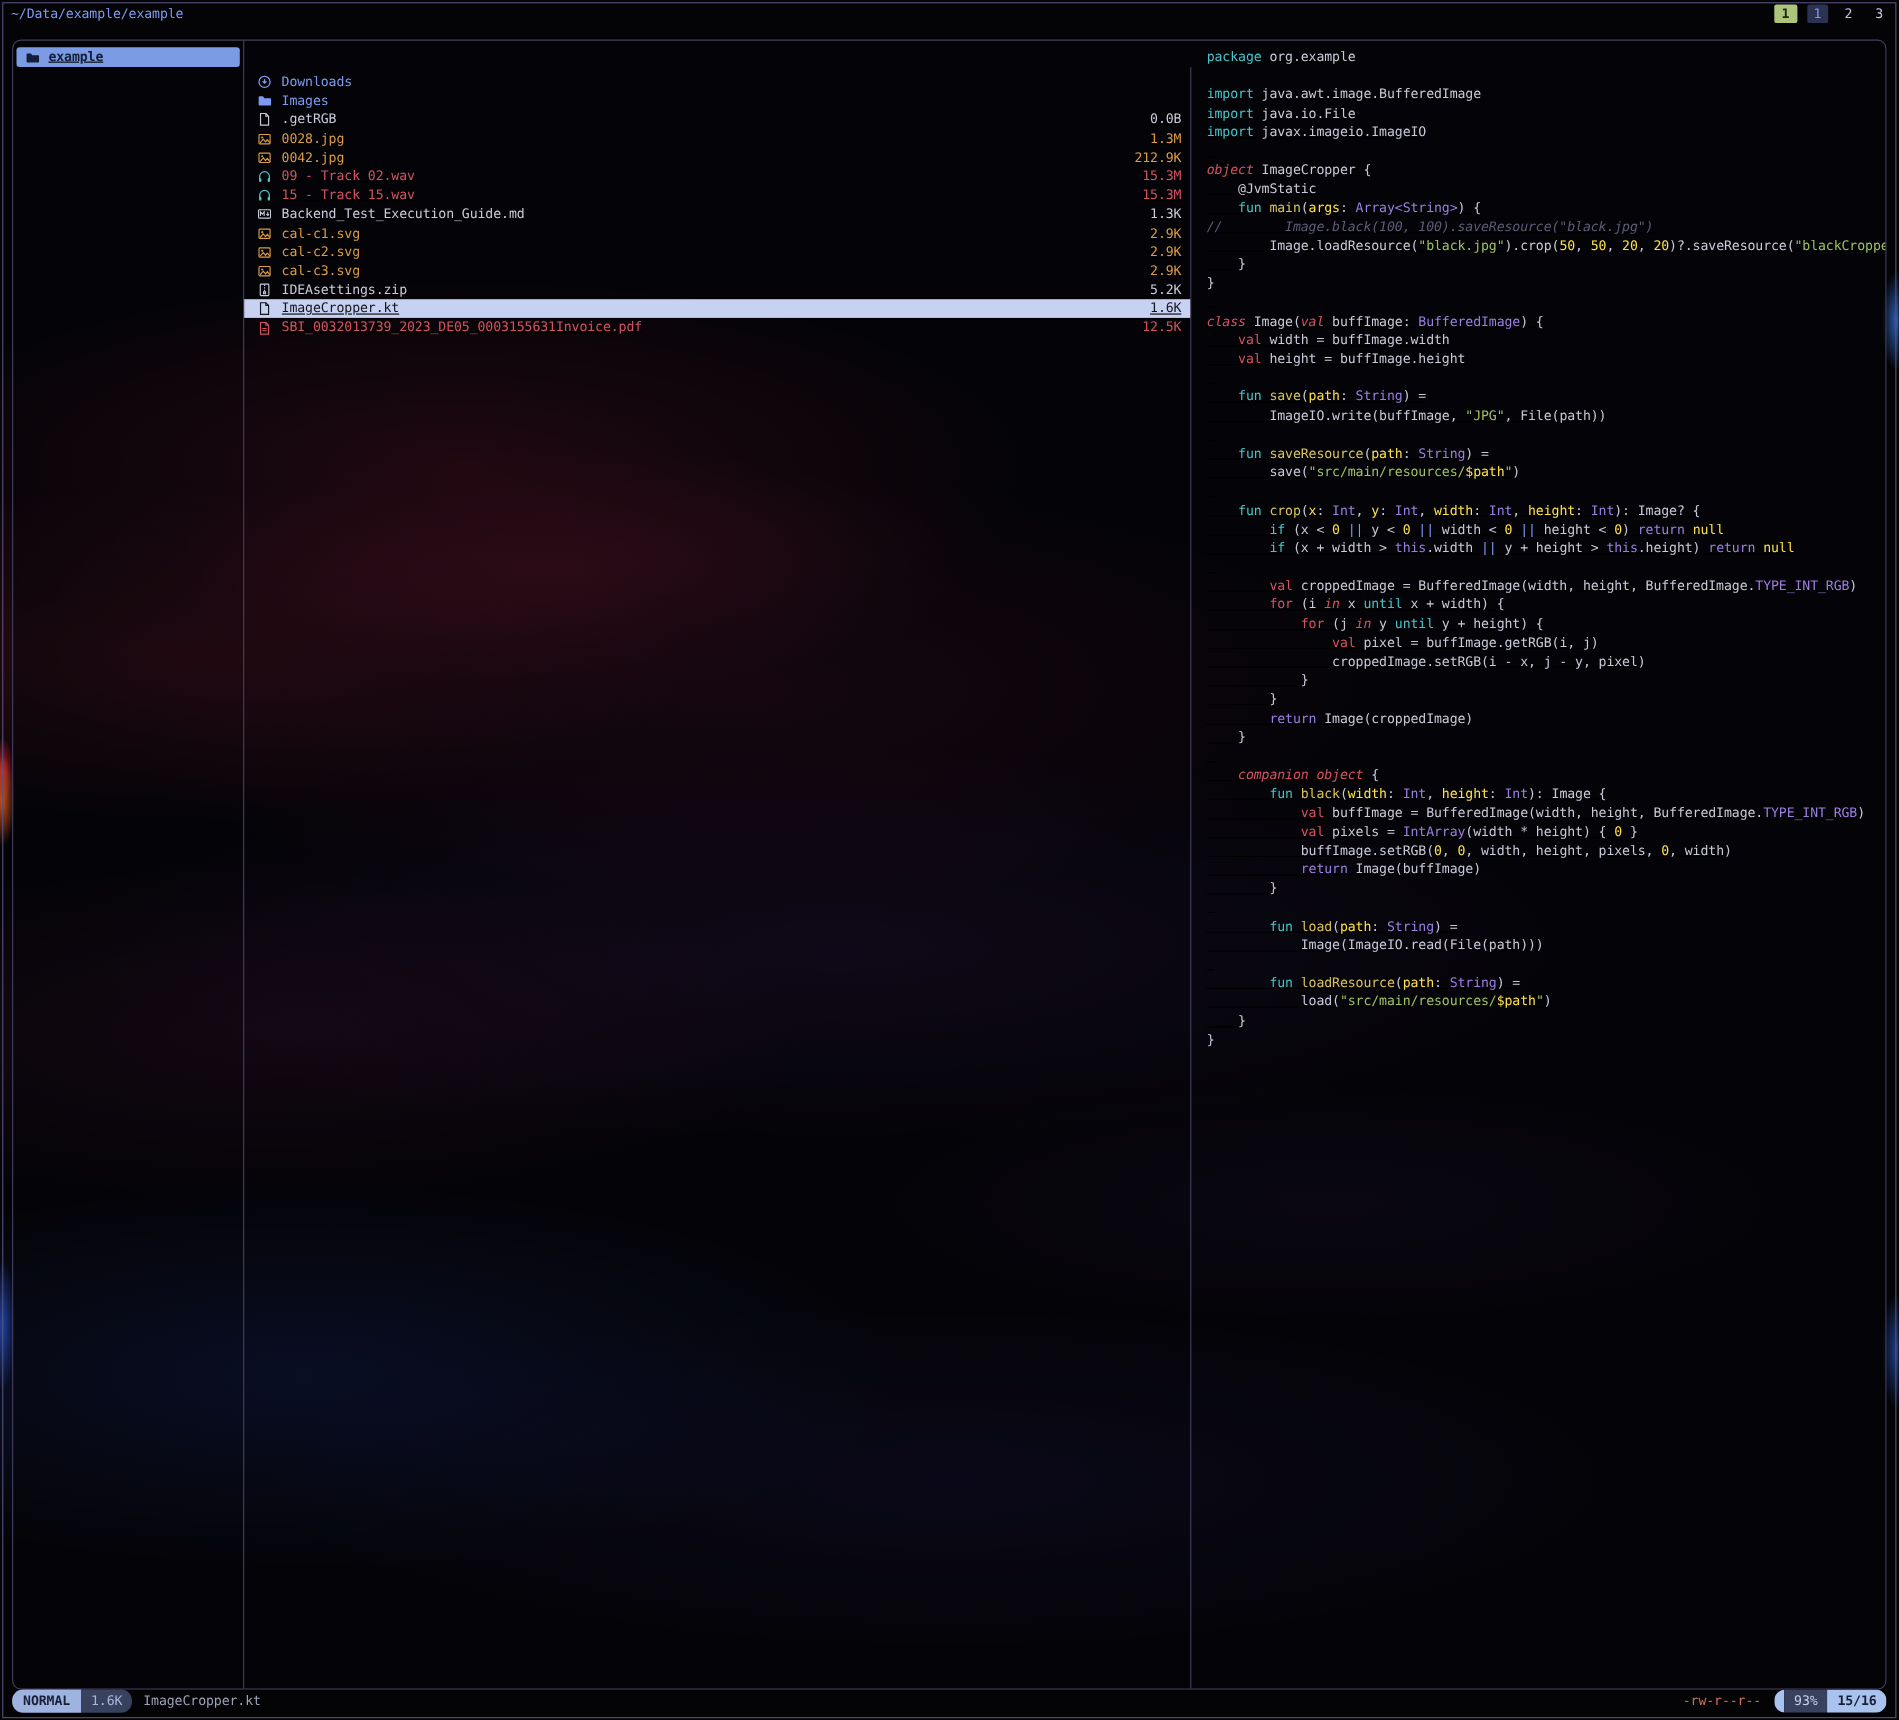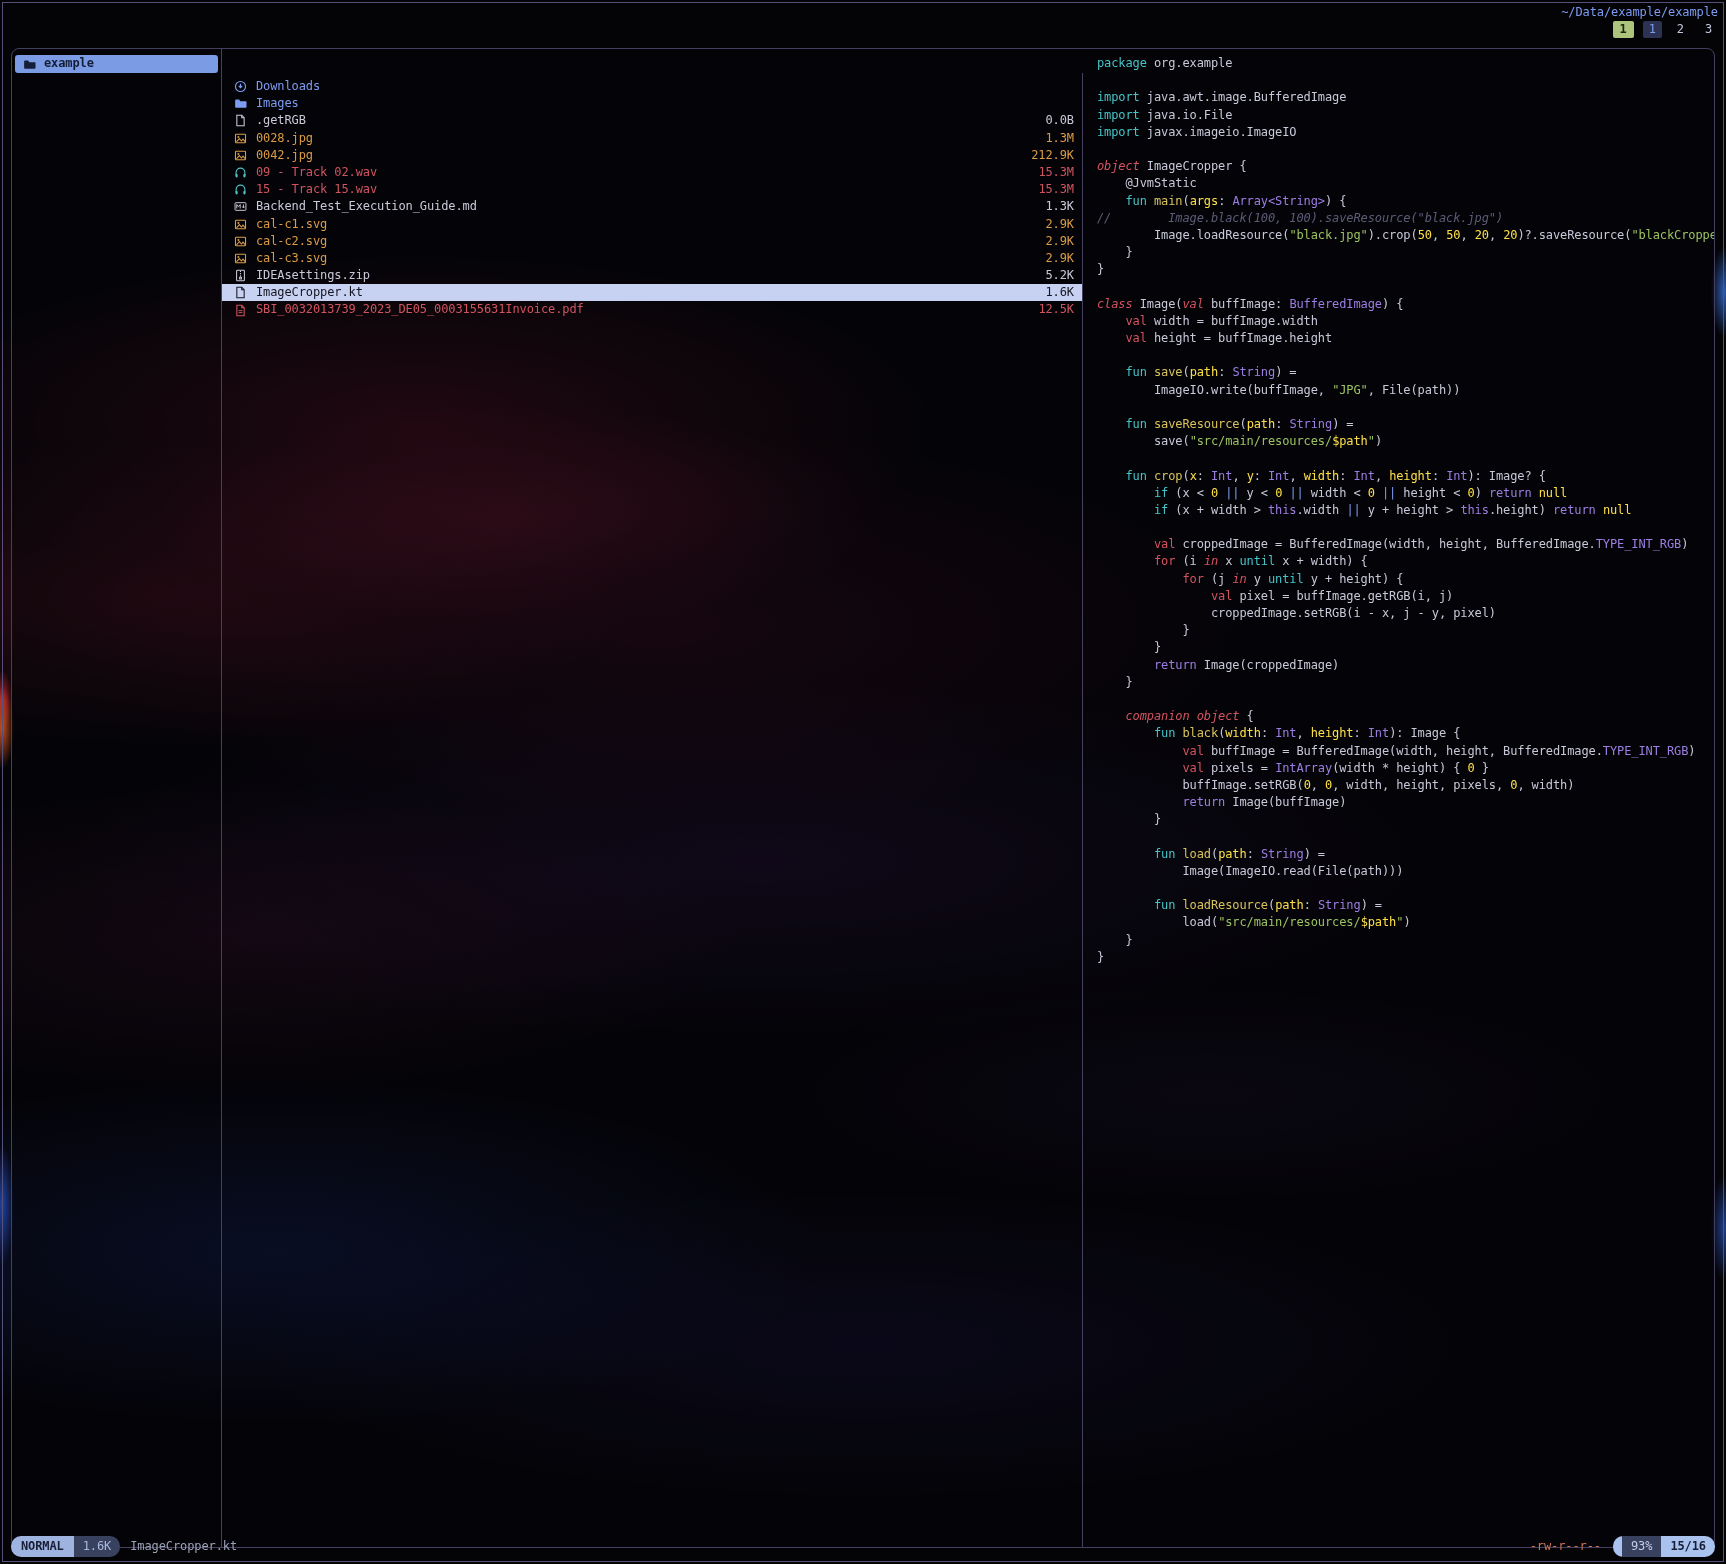--- a/index.html
+++ b/index.html
@@ -21,31 +21,31 @@
       radial-gradient(ellipse 55% 16% at 44% 55%,  rgba(85,35,120,.26), transparent 72%),
       radial-gradient(ellipse 40% 14% at 14% 60%,  rgba(120,30,80,.22), transparent 72%),
       radial-gradient(ellipse 45% 16% at 16% 80%,  rgba(35,60,165,.30), transparent 70%),
       radial-gradient(ellipse 50% 14% at 50% 86%,  rgba(55,40,140,.22), transparent 72%),
       radial-gradient(ellipse 35% 10% at 70% 70%,  rgba(70,35,110,.16), transparent 72%),
       #040407; }
   #window-border { position:absolute; inset:2px; border:1px solid #56517c; pointer-events:none; z-index:40; }
 
   
   #titlebar { position:absolute; left:10px; right:8px; top:4px; height:24px;
-    display:flex; justify-content:space-between; align-items:flex-end; z-index:10;flex-direction:column; }
+    display:flex; justify-content:space-between; align-items:flex-start; z-index:10; }
   #cwd { color:#7d9bf0; }
   #tabs { display:flex; align-items:center; gap:9px; }
   .task-badge { background:#adc47c; color:#1c2414; padding:0 7px; border-radius:2px; font-weight:bold; }
   .tab { color:#c3c8dd; padding:0 6px; }
   .tab.active { background:#2c3252; color:#7d9bf0; border-radius:2px; }
 
   
-  #panels { position:absolute; left:11px; top:48px; width:1704px; height:1500px;
+  #panels { position:absolute; left:11px; top:36px; width:1704px; height:1500px;
     border:1px solid #45405f; border-radius:8px; display:flex; z-index:5;
-    background:rgba(4,4,9,.42); }
+    background:rgba(4,4,9,.42);text-decoration:underline; }
   #sidebar  { width:210px;  border-right:1px solid #45405f; padding-top:5px; }
   #filelist { width:861px;  border-right:1px solid #45405f; padding-top:5px;margin-top:24px; }
   #preview  { flex:1; overflow:hidden; }
 
   
   .side-item { margin:1px 3px; height:18px; display:flex; align-items:center;
     padding:0 8px; border-radius:3px; color:#7d9bf0; }
   .side-item.selected { background:#7b9be4; color:#141e38; font-weight:600; }
   .side-item .ficon { margin-right:8px; }
 

